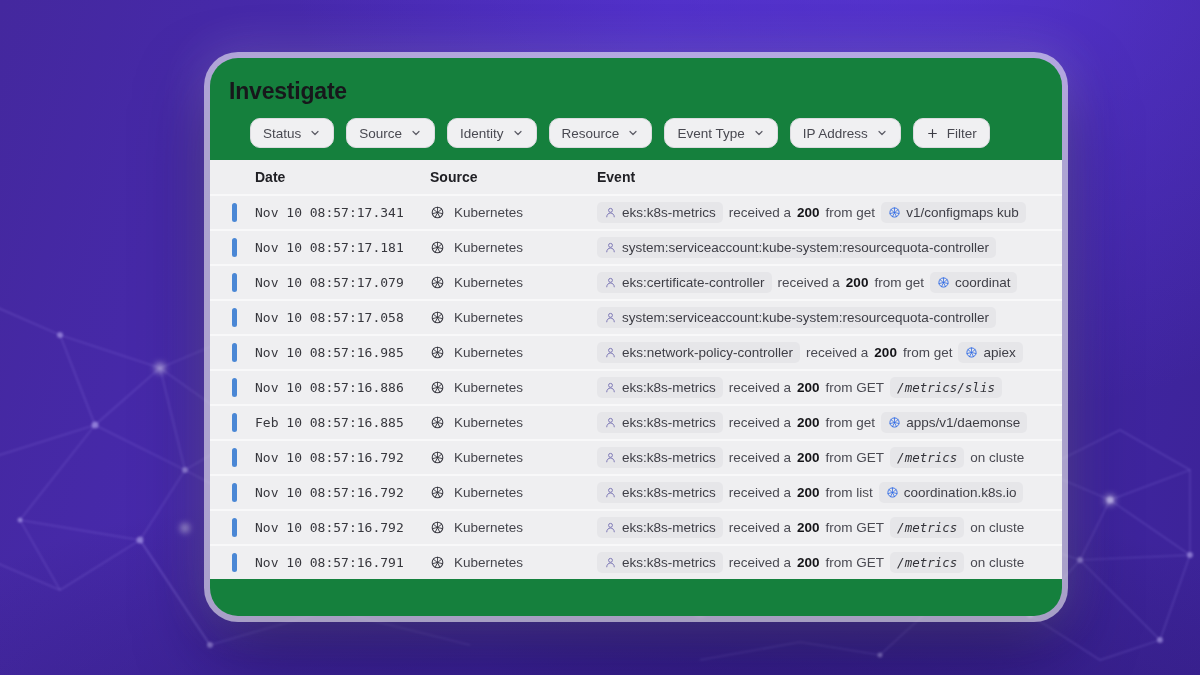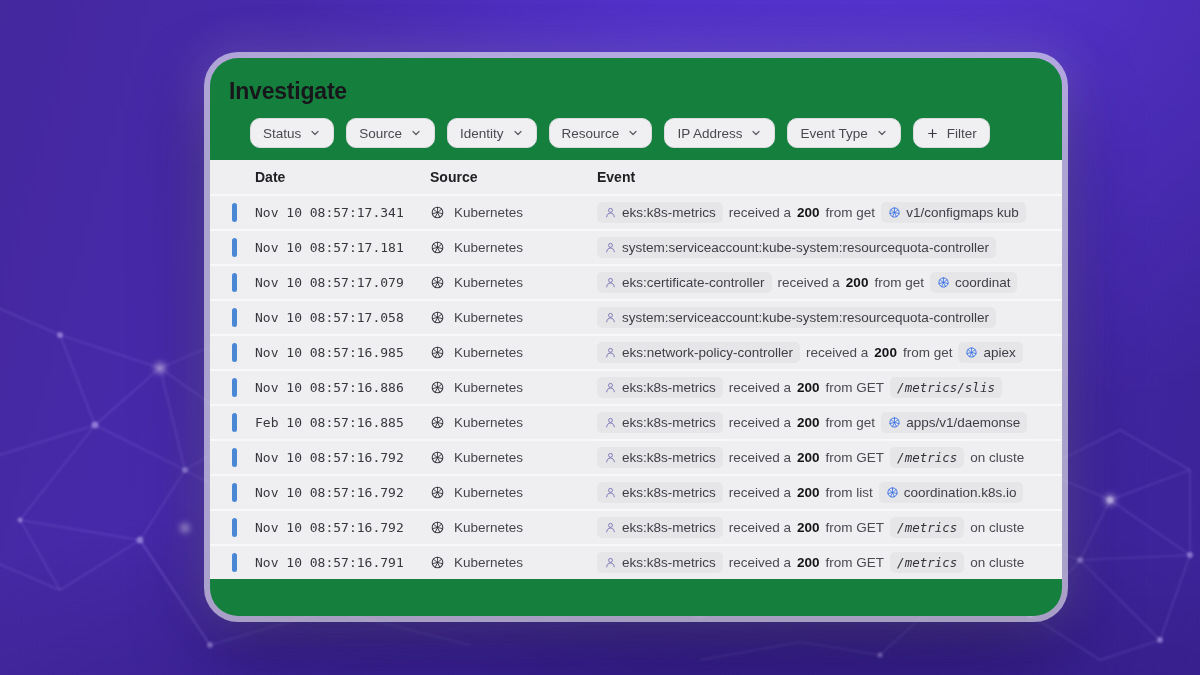--- a/index.html
+++ b/index.html
@@ -151,29 +151,29 @@
     </button>
     <button class="chip">
       <span>Resource</span>
       <span class="chev">
           <svg width="12" height="12" viewBox="0 0 24 24">
             <path d="M6 9l6 6 6-6" fill="none" stroke="currentColor" stroke-width="2.4" stroke-linecap="round" stroke-linejoin="round"></path>
           </svg>
         </span>
     </button>
     <button class="chip">
-      <span>IP Address</span>
+      <span>Event Type</span>
       <span class="chev">
           <svg width="12" height="12" viewBox="0 0 24 24">
             <path d="M6 9l6 6 6-6" fill="none" stroke="currentColor" stroke-width="2.4" stroke-linecap="round" stroke-linejoin="round"></path>
           </svg>
         </span>
     </button>
     <button class="chip">
-      <span>Event Type</span>
+      <span>IP Address</span>
       <span class="chev">
           <svg width="12" height="12" viewBox="0 0 24 24">
             <path d="M6 9l6 6 6-6" fill="none" stroke="currentColor" stroke-width="2.4" stroke-linecap="round" stroke-linejoin="round"></path>
           </svg>
         </span>
     </button>
     <button class="chip">
       <span class="plus">
           <svg width="13" height="13" viewBox="0 0 24 24">
             <path d="M12 5v14M5 12h14" fill="none" stroke="currentColor" stroke-width="2.2" stroke-linecap="round"></path>

